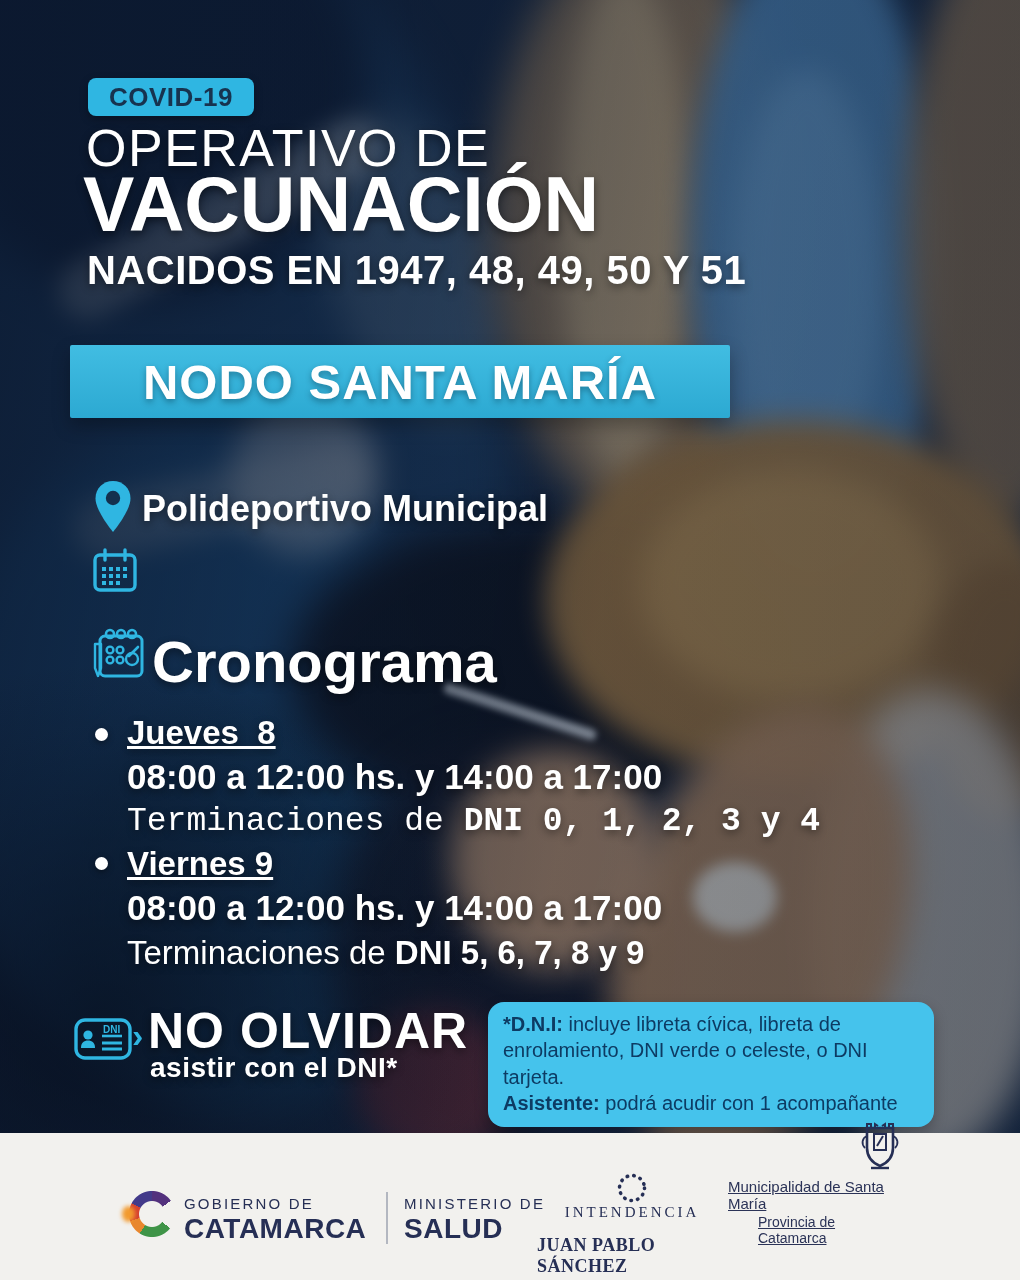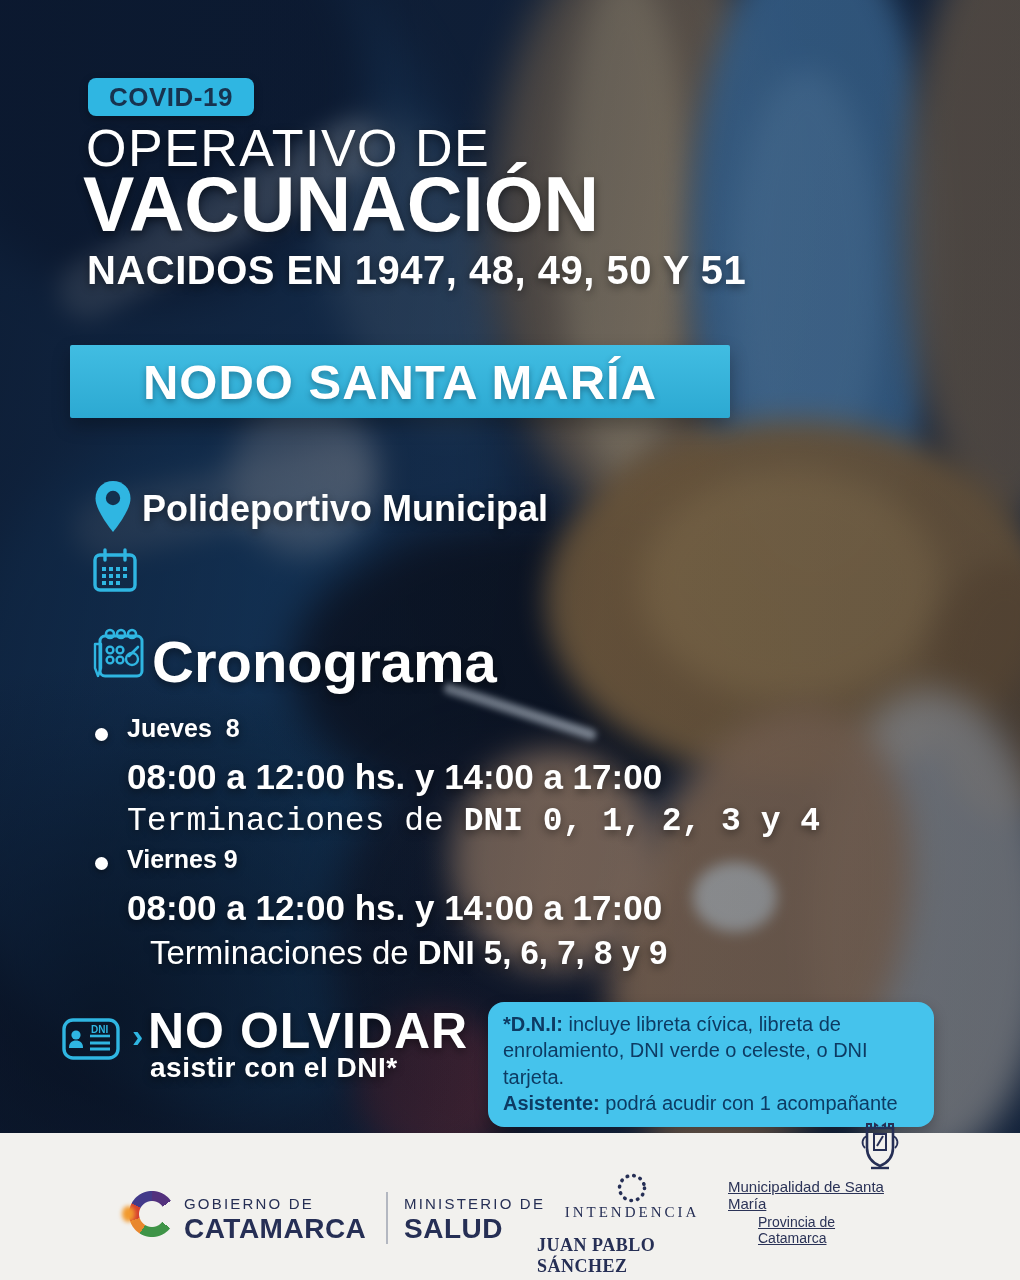--- a/index.html
+++ b/index.html
@@ -55,26 +55,26 @@
   .banner span{font-size:49px;font-weight:700;letter-spacing:1px;color:#fff;text-shadow:0 3px 6px rgba(0,40,60,.4);}
   .loc-icon{left:94px;top:480px;}
   .loc-text{left:142px;top:488px;font-size:36px;font-weight:700;}
   .cal-icon{left:92px;top:548px;}
   .date-text{left:142px;top:550px;font-size:36px;font-weight:700;}
   .cron-icon{left:88px;top:626px;}
   .cron-text{left:152px;top:628px;font-size:58px;font-weight:700;}
   .dot{width:13px;height:13px;border-radius:50%;background:#fff;box-shadow:0 2px 6px rgba(0,0,0,.4);}
   .dot1{left:95px;top:728px;} .dot2{left:95px;top:857px;}
   .day1{left:127px;top:714px;} .hrs1{left:127px;top:757px;} .term1{left:127px;top:803px;font-family:Liberation Mono, monospace;}
-  .day2{left:127px;top:845px;} .hrs2{left:127px;top:888px;} .term2{left:127px;top:934px;margin-left:23px;}
-  .day{font-size:25px;font-weight:700;white-space:pre;}
+  .day2{left:127px;top:845px;} .hrs2{left:127px;top:888px;} .term2{left:127px;top:934px;}
+  .day{font-size:33px;font-weight:700;white-space:pre;text-decoration:underline;}
   .hrs{font-size:35px;font-weight:700;}
   .term{font-size:33px;font-weight:400;}
   .term b{font-weight:700;}
-  .dni-icon{left:62px;top:1018px;}
+  .dni-icon{left:74px;top:1018px;}
   .chev{left:132px;top:1016px;font-size:34px;font-weight:700;color:#2fb6e2;text-shadow:none;}
   .noolv{left:148px;top:1002px;font-size:50px;font-weight:700;letter-spacing:1px;}
   .asist{left:150px;top:1052px;font-size:28px;font-weight:700;letter-spacing:.5px;}
   .note{left:488px;top:1002px;width:446px;box-sizing:border-box;padding:9px 15px 10px 15px;
         background:#45c3ec;border-radius:16px;color:#0d3b63;font-size:20px;line-height:1.32;
         box-shadow:0 6px 14px rgba(0,0,0,.25);}
   .note b{font-weight:700;}
 
   
   .footer{left:0;top:1133px;width:1020px;height:147px;background:#f2f1ee;}

